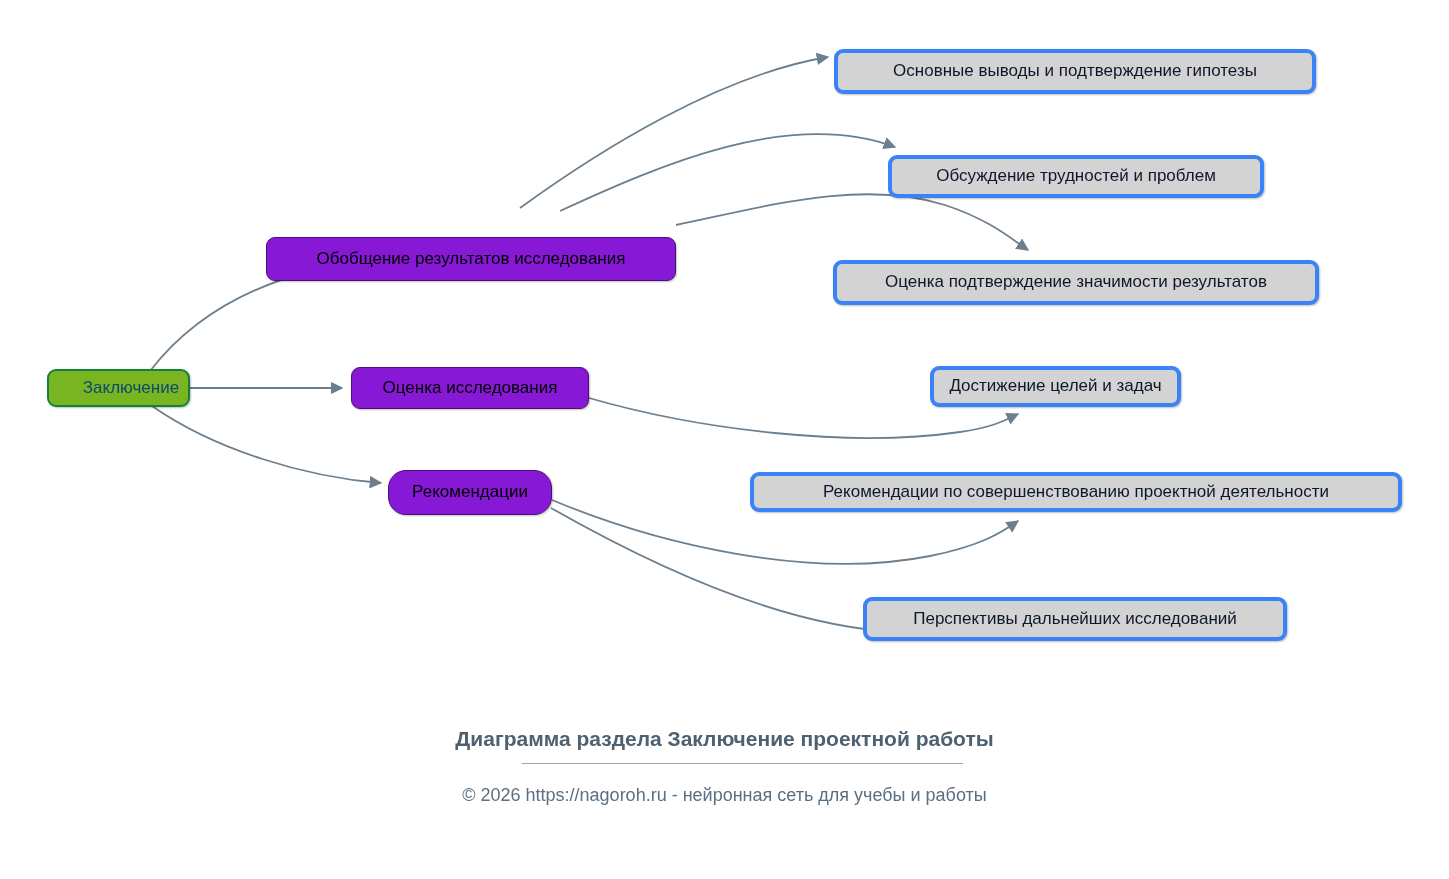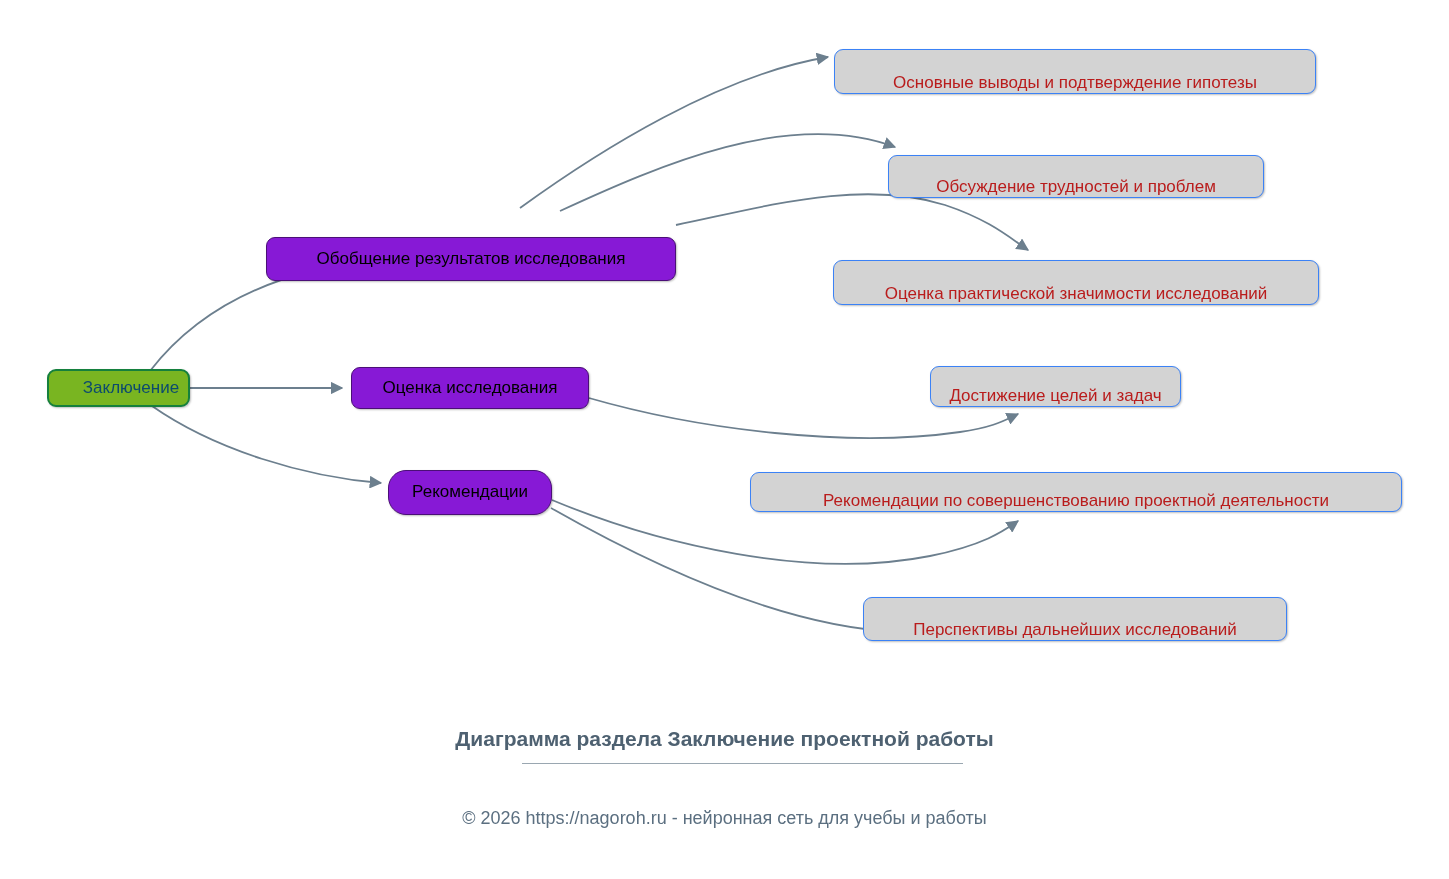--- a/index.html
+++ b/index.html
@@ -50,23 +50,22 @@
     padding-left: 39px;
   }
   .node.branch {
     background: #8a2be2;
     background: #8719d6;
     border: 1px solid #4b0f77;
     color: #000000;
   }
   .node.leaf {
     background: #d3d3d3;
-    border: 1px solid #3b82f6;
-    color: #b91c1c;
-    align-items: flex-end;
+    border: 4px solid #3b82f6;
+    color: #0f172a;
   }
   .caption {
     position: absolute;
     width: 100%;
     text-align: center;
     color: #4e6171;
     font-weight: bold;
     font-size: 21px;
   }
   .divider {
@@ -127,38 +126,38 @@
 
   <div class="node leaf" style="left:834px; top:49px; width:482px; height:45px;">
     <span>Основные выводы и подтверждение гипотезы</span>
   </div>
 
   <div class="node leaf" style="left:888px; top:155px; width:376px; height:43px;">
     <span>Обсуждение трудностей и проблем</span>
   </div>
 
   <div class="node leaf" style="left:833px; top:260px; width:486px; height:45px;">
-    <span>Оценка практической значимости исследований</span>
+    <span>Оценка подтверждение значимости результатов</span>
   </div>
 
   <div class="node leaf" style="left:930px; top:366px; width:251px; height:41px;">
     <span>Достижение целей и задач</span>
   </div>
 
   <div class="node leaf" style="left:750px; top:472px; width:652px; height:40px;">
     <span>Рекомендации по совершенствованию проектной деятельности</span>
   </div>
 
   <div class="node leaf" style="left:863px; top:573px; width:424px; height:44px;margin-top:24px;">
     <span>Перспективы дальнейших исследований</span>
   </div>
 
   <div class="caption" style="top:727px;">
     <span>Диаграмма раздела Заключение проектной работы</span>
   </div>
 
   <div class="divider" style="left:522px; top:763px; width:441px;"></div>
 
-  <div class="footer" style="top:785px;margin-top:23px;">
+  <div class="footer" style="top:785px;">
     <span>© 2026 https://nagoroh.ru - нейронная сеть для учебы и работы</span>
   </div>
 
 </div>
 
 </body></html>

